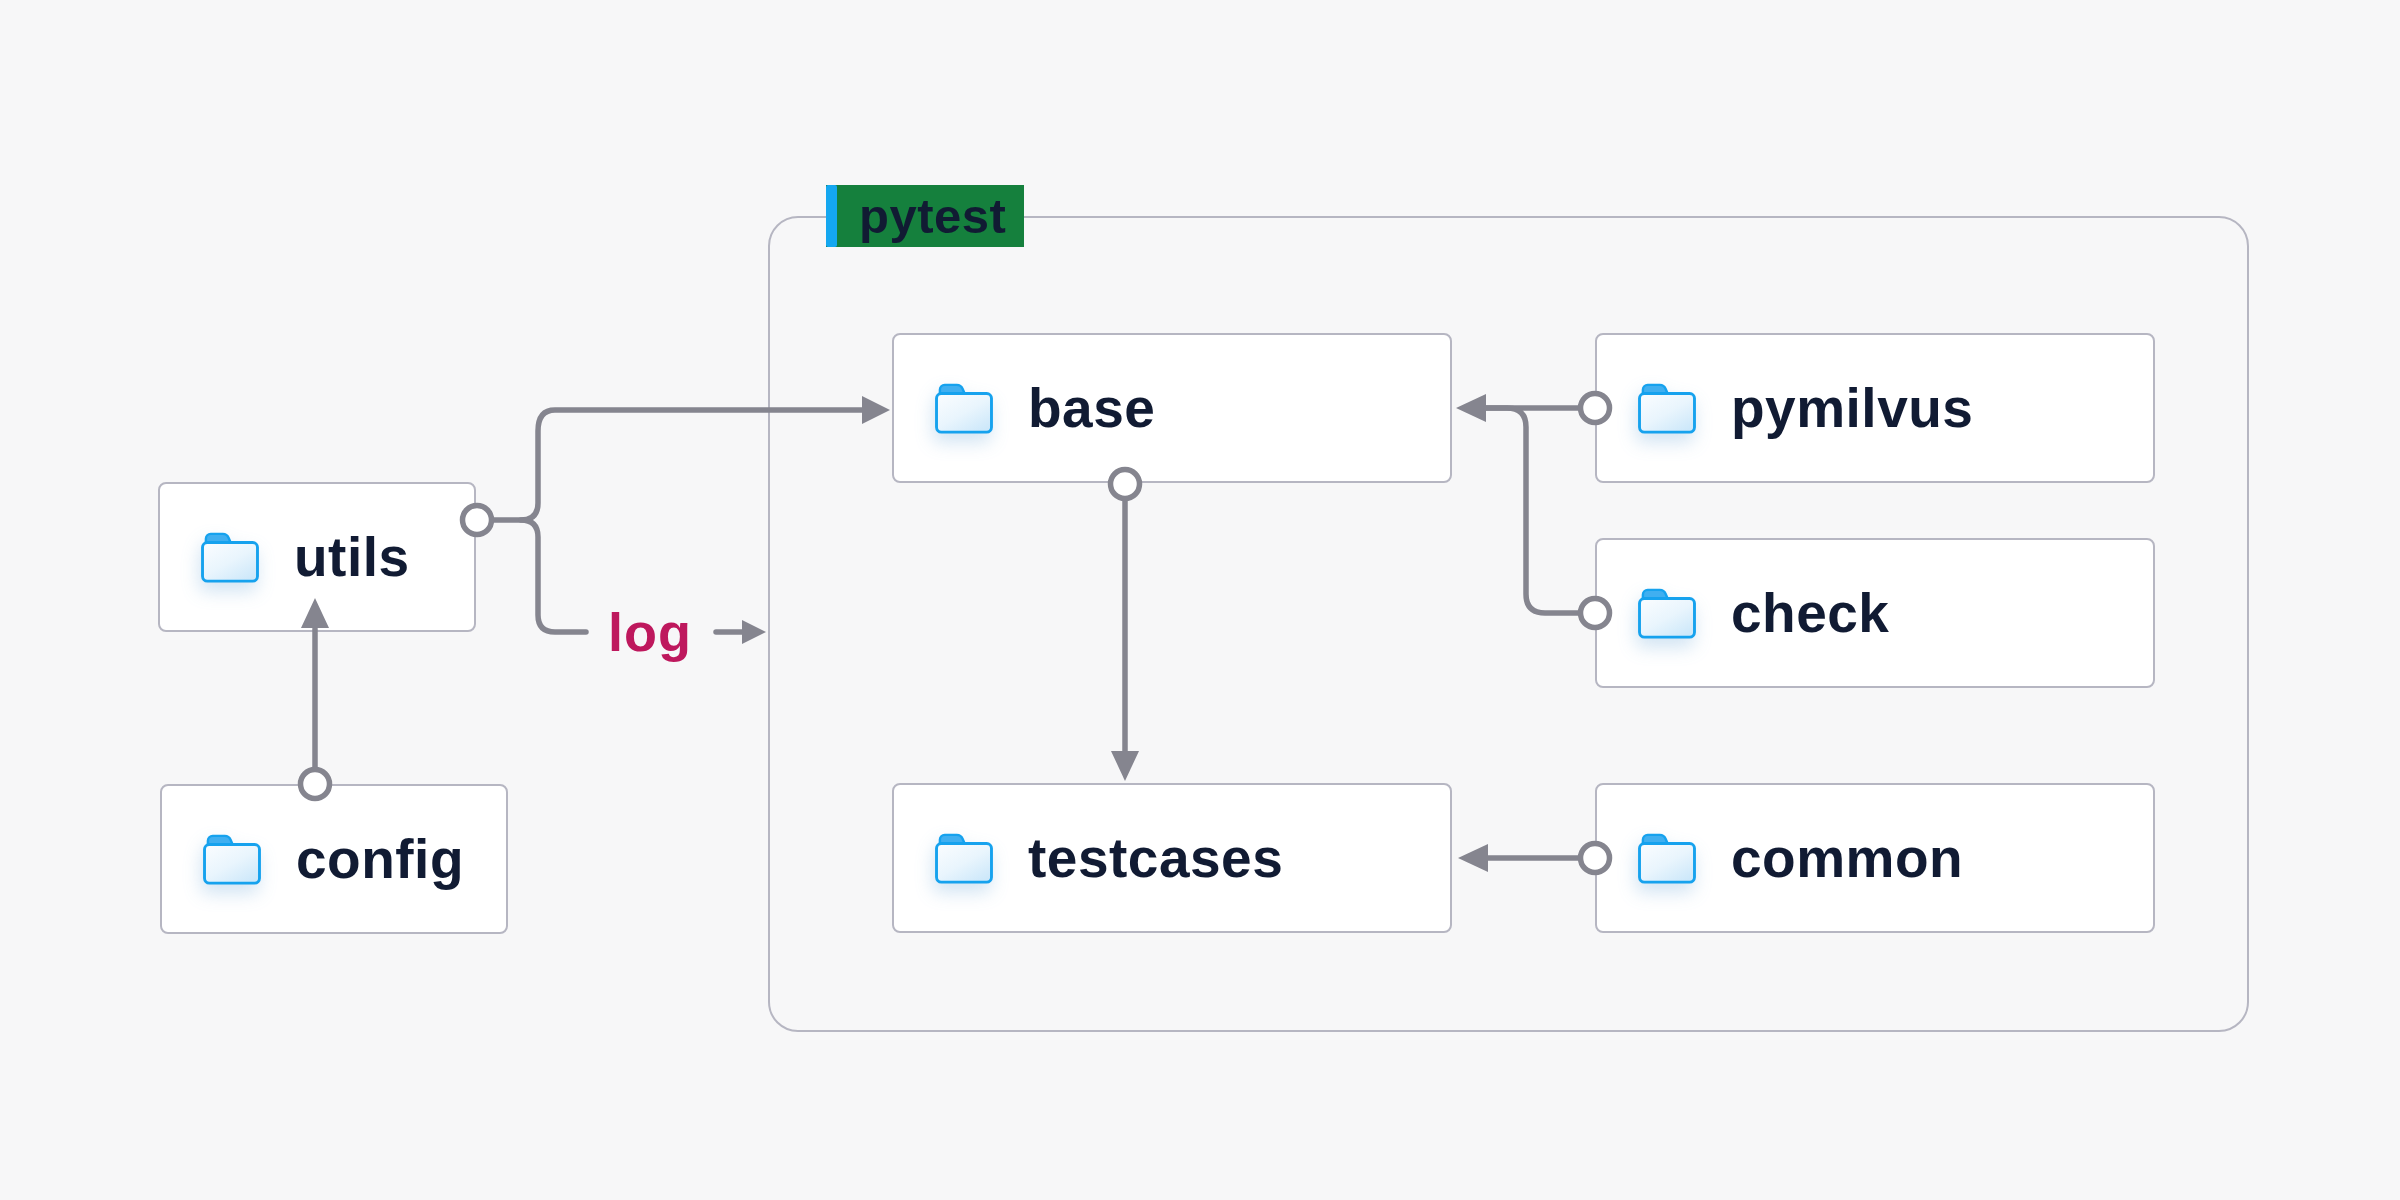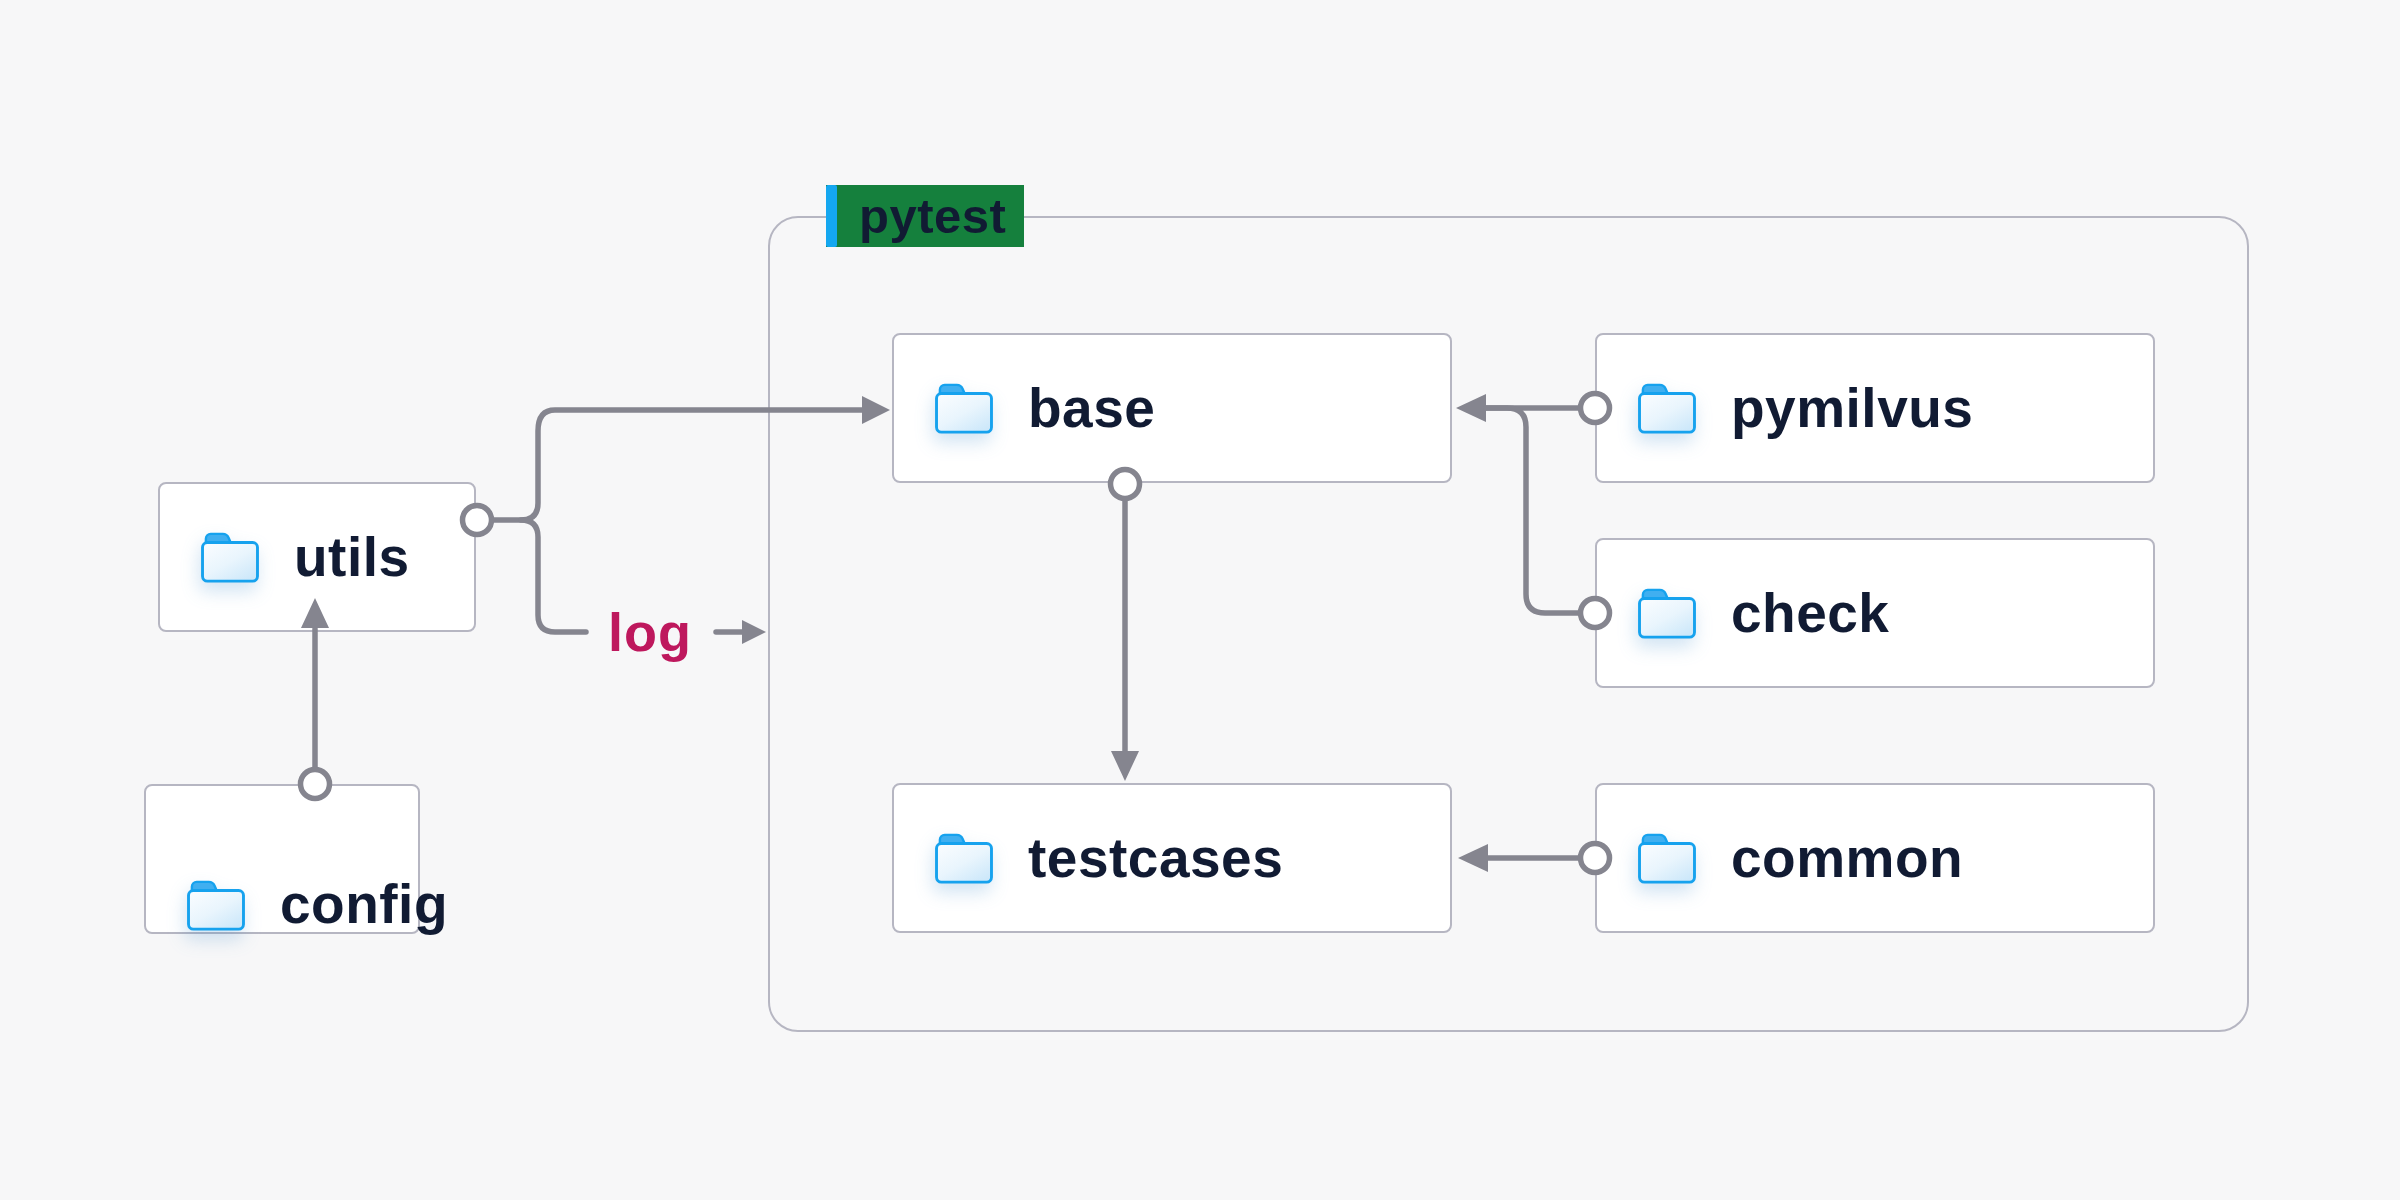--- a/index.html
+++ b/index.html
@@ -73,21 +73,21 @@
     line-height: 1;
     letter-spacing: 0.5px;
   }
   .folder {
     flex: 0 0 auto;
     width: 64px;
     height: 54px;
     filter: drop-shadow(-2px 9px 9px rgba(50, 130, 200, 0.22));
   }
   #node-utils     { left: 158px;  top: 443px; width: 318px; height: 150px; margin-top: 39px; }
-  #node-config    { left: 144px;  top: 784px; width: 276px; height: 150px; align-items: flex-end; }
+  #node-config    { left: 160px;  top: 784px; width: 348px; height: 150px; }
   #node-base      { left: 892px;  top: 333px; width: 560px; height: 150px; }
   #node-testcases { left: 892px;  top: 783px; width: 560px; height: 150px; }
   #node-pymilvus  { left: 1595px; top: 333px; width: 560px; height: 150px; }
   #node-check     { left: 1595px; top: 538px; width: 560px; height: 150px; }
   #node-common    { left: 1595px; top: 783px; width: 560px; height: 150px; }
   
   .edges-svg {
     position: absolute;
     left: 0;
     top: 0;

